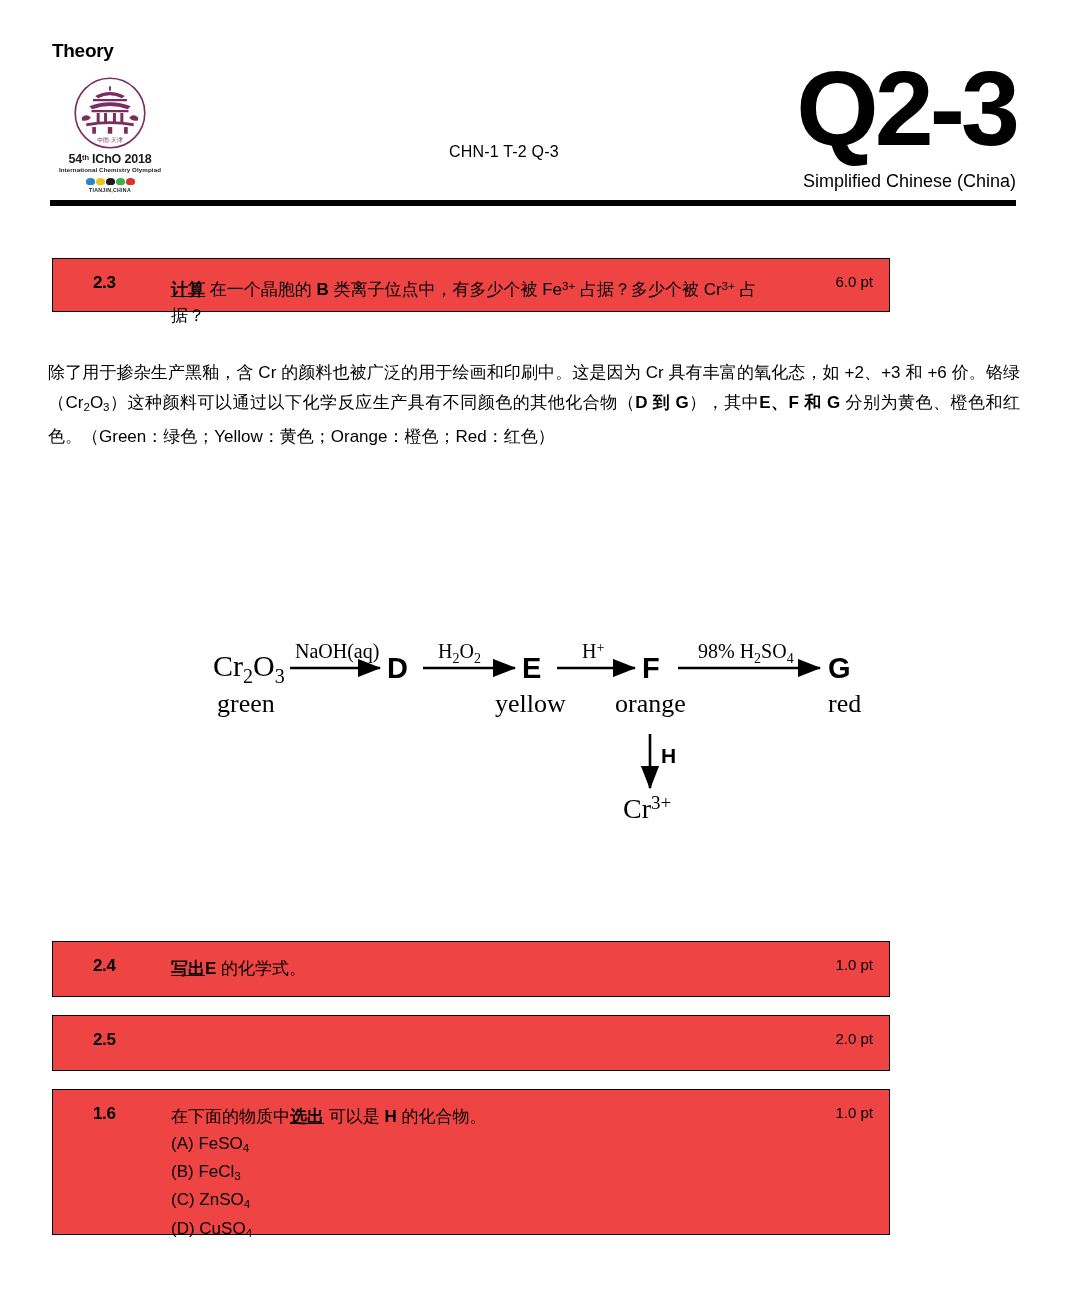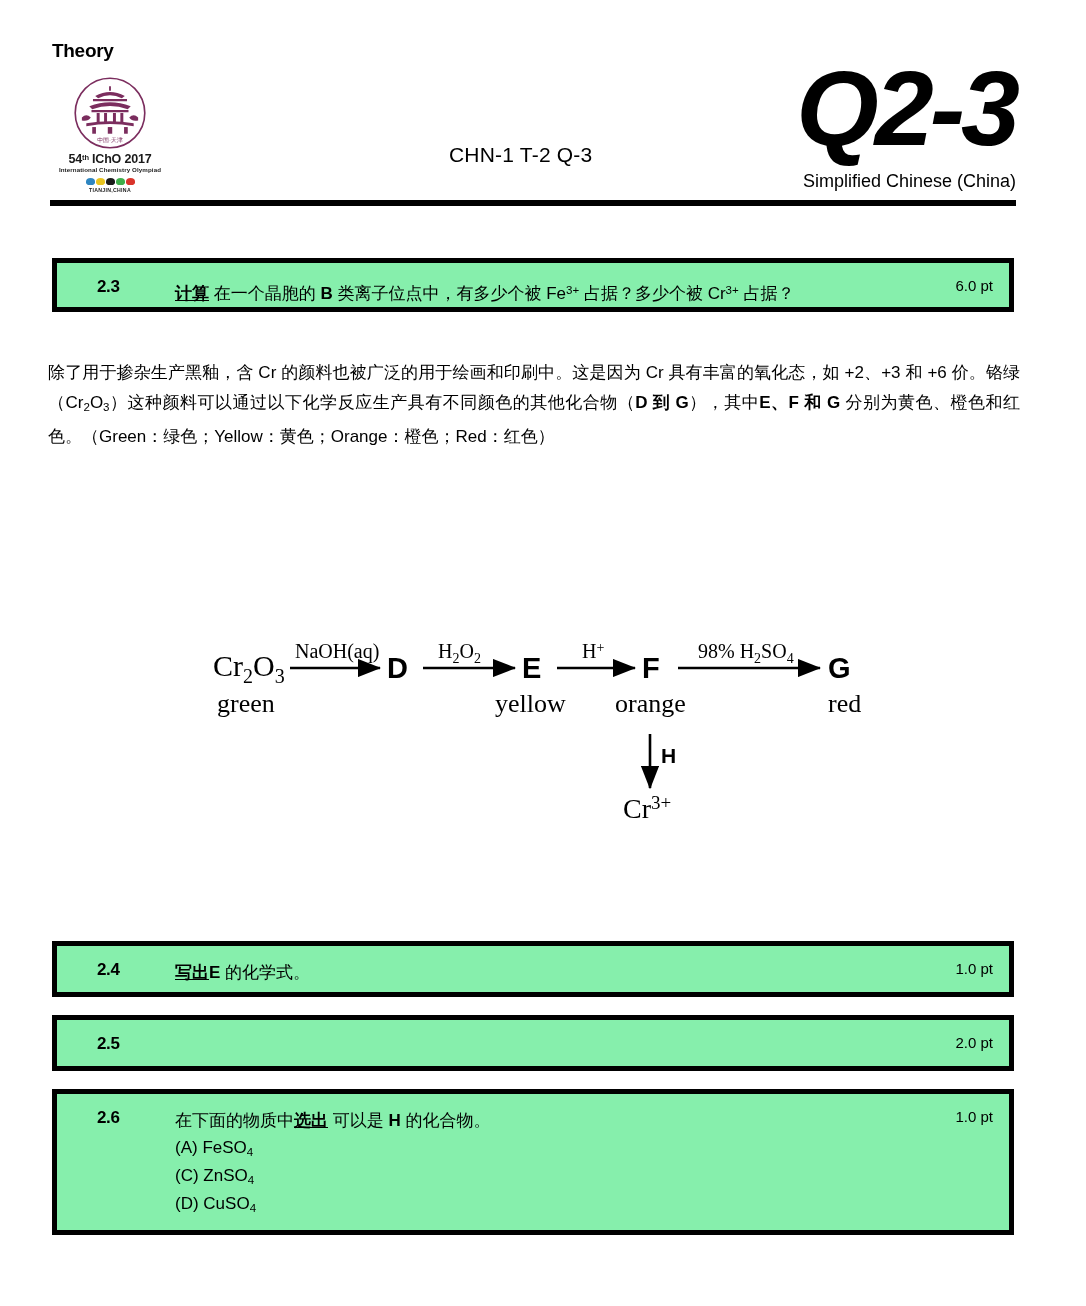--- a/index.html
+++ b/index.html
@@ -81,34 +81,33 @@
     font-weight: bold;
     letter-spacing: 0.3px;
     margin-top: 2px;
     color: #1a1a1a;
   }
 
   #doc-code {
     position: absolute;
     left: 449px;
     top: 143px;
-    font-size: 21px;
+    font-size: 16px;
     letter-spacing: 0.2px;
   }
 
   #qnum {
     position: absolute;
     right: 70px;
     top: 55px;
     font-size: 106px;
     font-weight: bold;
     line-height: 106px;
     letter-spacing: -4px;
     text-align: right;
-    font-style: italic;
   }
   #lang-label {
     position: absolute;
     right: 70px;
     top: 171px;
     font-size: 18px;
     text-align: right;
     white-space: nowrap;
   }
   #header-rule {
@@ -117,24 +116,24 @@
     top: 200px;
     width: 966px;
     height: 6px;
     background: #000000;
   }
 
   
   .qbox {
     position: absolute;
     left: 52px;
-    width: 962px;
-    border: 5px solid #000000;
+    width: 838px;
+    border: 1px solid #000000;
     box-sizing: border-box;
-    background: #86efac;
+    background: #ef4444;
   }
   .qbox-inner {
     position: relative;
     padding: 14px 16px 14px 0;
   }
   .qnum-cell {
     position: absolute;
     left: 40px;
     top: 14px;
     font-size: 17px;
@@ -218,21 +217,21 @@
       <path d="M18 64 Q50 58 82 64 L82 68 Q50 62 18 68 Z" fill="#7b2d5e"></path>
 
       <path d="M12 56 Q18 50 24 56 Q20 62 12 60 Z" fill="#7b2d5e"></path>
       <path d="M88 56 Q82 50 76 56 Q80 62 88 60 Z" fill="#7b2d5e"></path>
 
       <rect x="26" y="69" width="5" height="9" fill="#7b2d5e"></rect>
       <rect x="47" y="69" width="6" height="9" fill="#7b2d5e"></rect>
       <rect x="69" y="69" width="5" height="9" fill="#7b2d5e"></rect>
       <text x="50" y="89" text-anchor="middle" font-size="8" font-family="Liberation Sans, sans-serif" fill="#7b2d5e">中国·天津</text>
     </svg>
-    <div id="logo-wordmark"><span>54</span><sup>th</sup><span> IChO 2017</span></div>
+    <div id="logo-wordmark"><span>54</span><sup>th</sup><span> IChO 2018</span></div>
     <div id="logo-subtitle">International Chemistry Olympiad</div>
     <div id="logo-dots">
       <span style="background:#2e86c1"></span><span style="background:#e8c41f"></span><span style="background:#1a1a1a"></span><span style="background:#3fae4a"></span><span style="background:#d9342b"></span>
     </div>
     <div id="logo-city">TIANJIN,CHINA</div>
   </div>
 
   <div id="doc-code">CHN-1 T-2 Q-3</div>
 
   <div id="qnum">Q2-3</div>
@@ -309,26 +308,28 @@
 
 <div class="qbox" id="box-25">
   <div class="qbox-inner">
     <span class="qnum-cell">2.5</span>
     <span class="qpts-cell">2.0 pt</span>
   </div>
 </div>
 
 <div class="qbox" id="box-26">
   <div class="qbox-inner">
-    <span class="qnum-cell">2.6</span>
+    <span class="qnum-cell">1.6</span>
     <div class="qtext-cell">
       <span>在下面的物质中<span class="u">选出</span> 可以是 <span class="b">H</span> 的化合物。</span>
       <div class="opt-list">
         <div><span>(A)</span>
              <span><span>FeSO</span><sub>4</sub></span></div>
+        <div><span>(B)</span>
+             <span><span>FeCl</span><sub>3</sub></span></div>
         <div><span>(C)</span>
              <span><span>ZnSO</span><sub>4</sub></span></div>
         <div><span>(D)</span>
              <span><span>CuSO</span><sub>4</sub></span></div>
       </div>
     </div>
     <span class="qpts-cell">1.0 pt</span>
   </div>
 </div>
 

